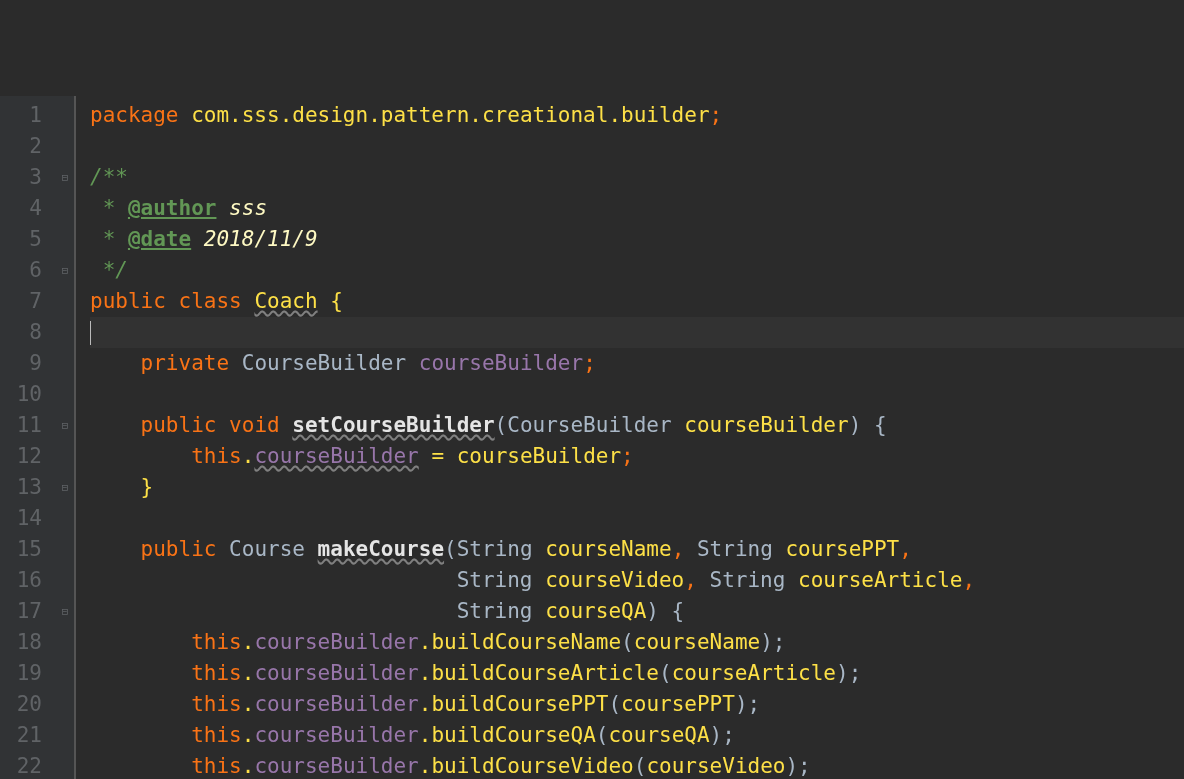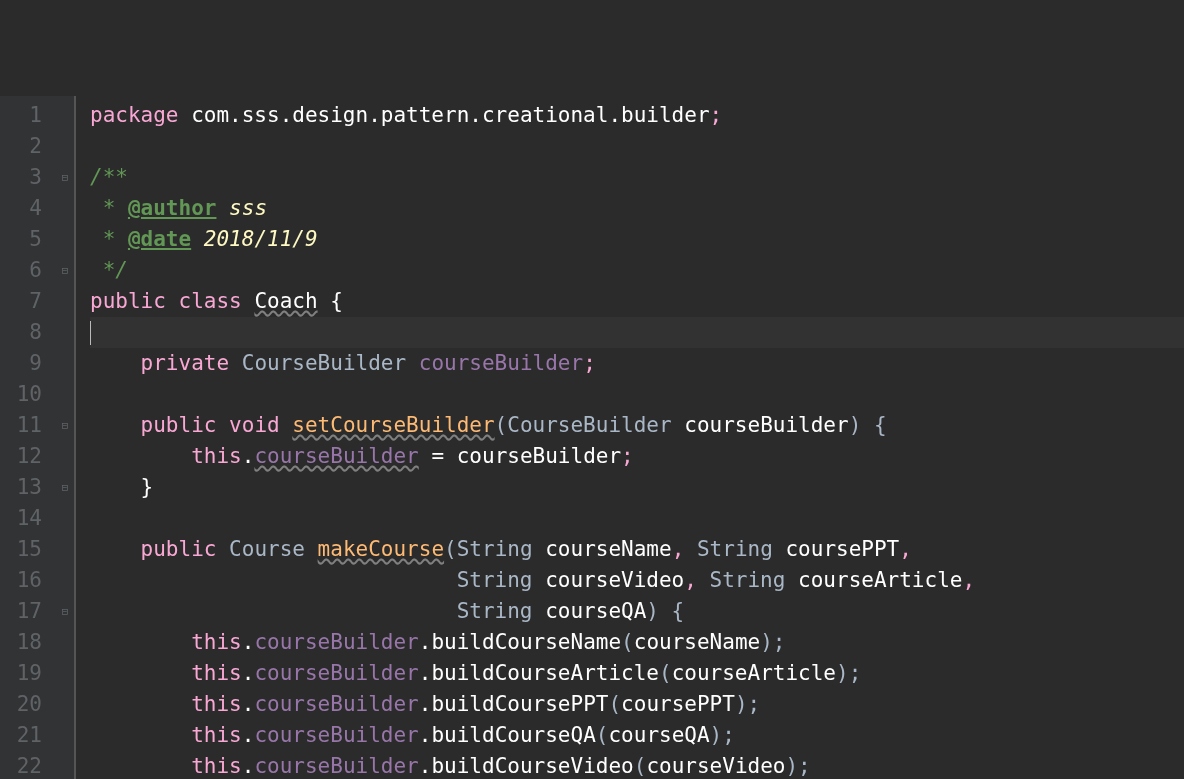--- a/index.html
+++ b/index.html
@@ -54,29 +54,29 @@
       flex: 1;
       position: relative;
     }
     .line {
       height: 31px;
       display: block;
     }
     .line.current {
       background: #323232;
     }
-    .kw { color: #f9a8d4; }
+    .kw { color: #f97316; }
     .jdoc { color: #629755; font-style: italic; }
     .jdoc-tag { color: #629755; font-weight: bold; text-decoration: underline; }
     .jdoc-val { color: #fef9c3; font-style: italic; }
     .type { color: #a9b7c6; }
     .field { color: #9876aa; }
-    .method { color: #fdba74; }
+    .method { color: #e5e5e5; font-weight: bold; }
     .paren { color: #a9b7c6; }
-    .plain { color: #ffffff; margin-top: 44px; }
+    .plain { color: #fde047; margin-top: 44px; }
     .warn { text-decoration: underline wavy #808080; text-decoration-skip-ink: none; }
     .caret {
       display: inline-block;
       width: 1px;
       height: 24px;
       background: #bbbbbb;
       vertical-align: middle;
     }
   </style>
 </head>

